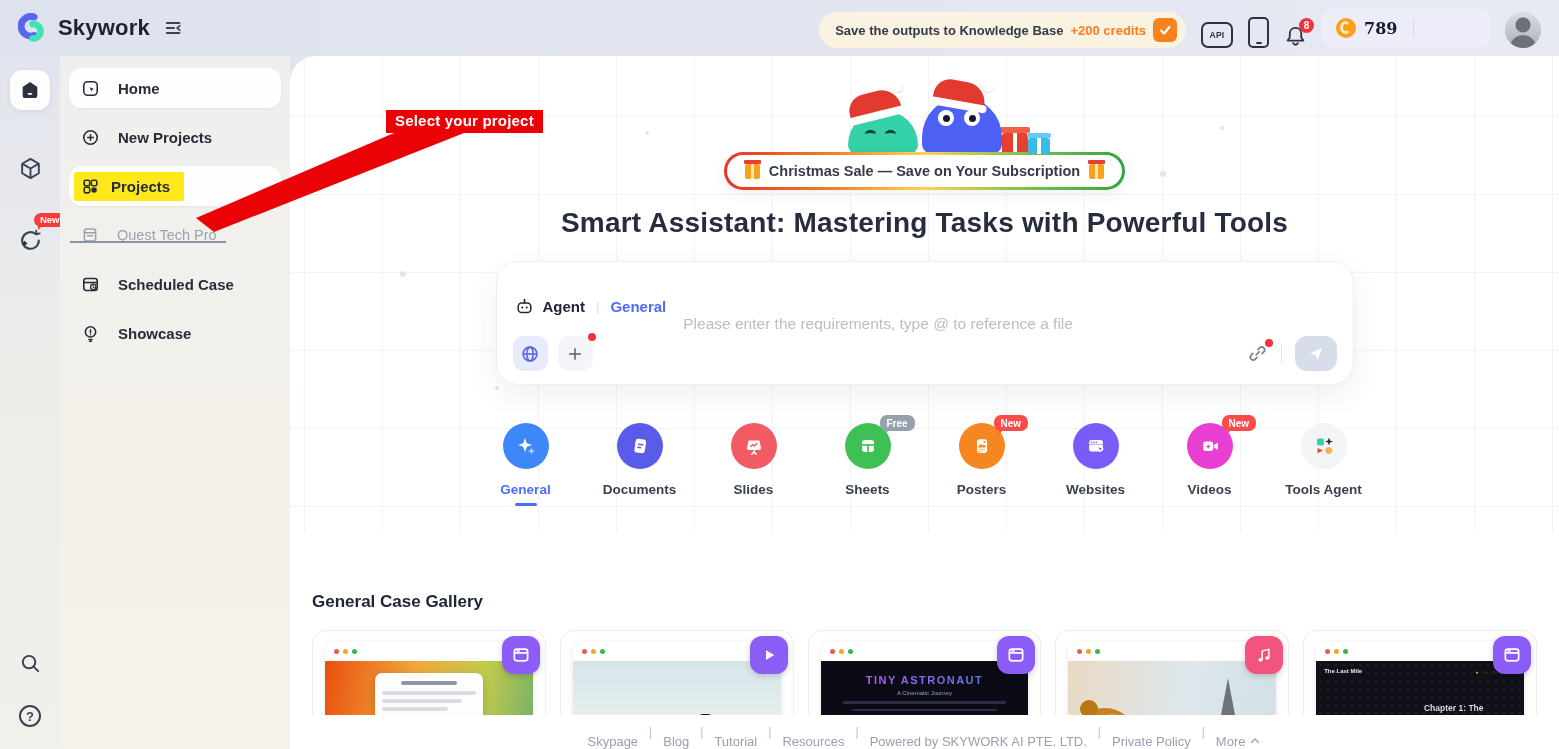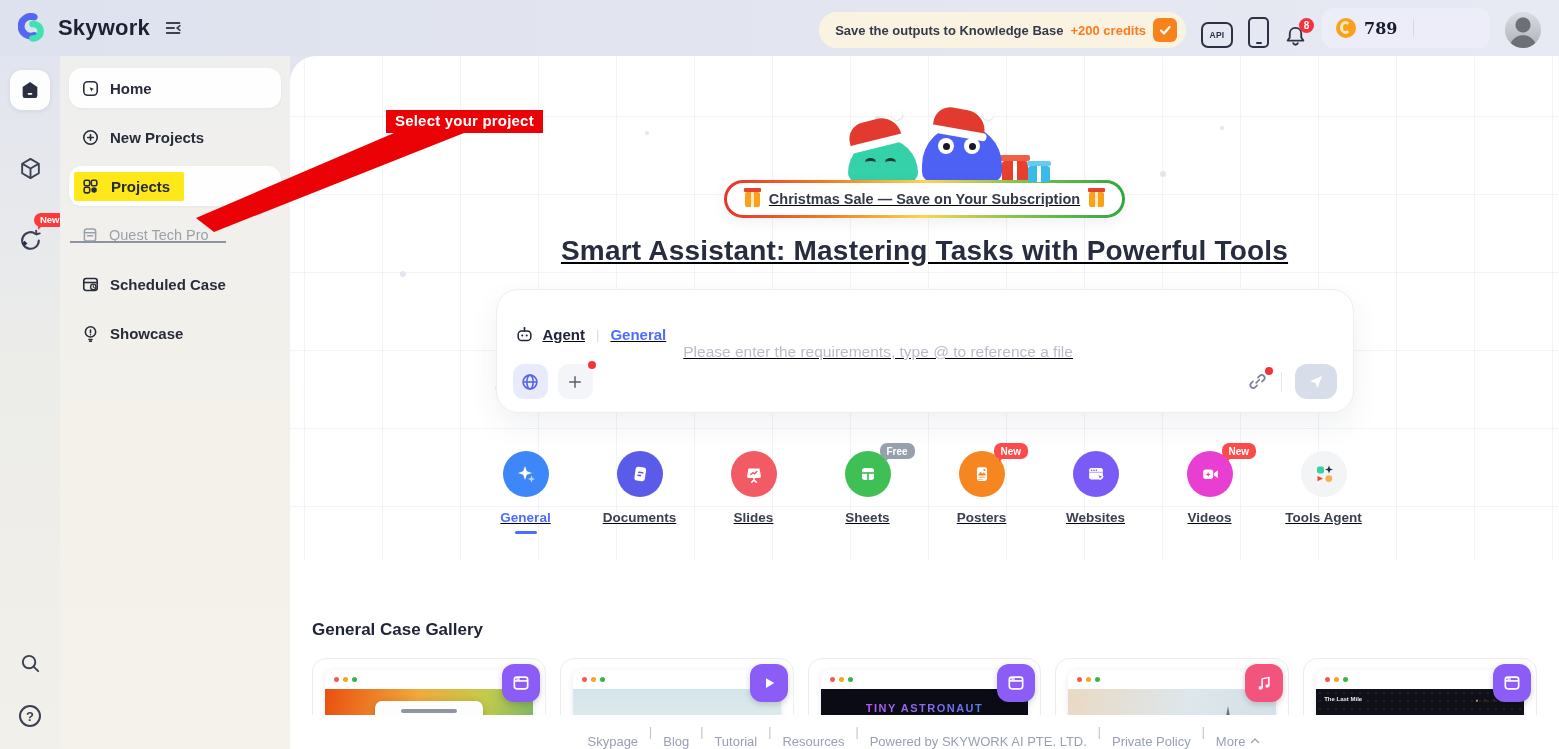--- a/index.html
+++ b/index.html
@@ -46,31 +46,31 @@
   .new-bubble{position:absolute;top:-14px;right:-22px;background:#fb3b3b;color:#fff;font-size:9.5px;font-weight:700;
     padding:2px 6px;border-radius:7px;line-height:1.1;}
   .new-bubble::after{content:"";position:absolute;left:4px;bottom:-3px;border:3px solid transparent;border-top-color:#fb3b3b;border-left-color:#fb3b3b;}
   .rail-spacer{flex:1;}
   .rail-bottom{display:flex;flex-direction:column;align-items:center;gap:30px;padding-bottom:8px;}
   .help-circle{width:22px;height:22px;border-radius:50%;border:2px solid #3a4154;color:#3a4154;font-size:13px;font-weight:700;
     display:flex;align-items:center;justify-content:center;cursor:pointer;box-sizing:border-box;}
   
   .nav{position:absolute;top:56px;left:60px;width:230px;bottom:0;background:linear-gradient(180deg,#efefee 0%,#f4f1ea 60%,#f5f2ec 100%);
     padding:12px 9px;box-sizing:border-box;z-index:4;}
-  .nav-item{height:40px;display:flex;align-items:center;gap:10px;padding:0 12px;border-radius:13px;margin-bottom:9px;
+  .nav-item{height:40px;display:flex;align-items:center;gap:18px;padding:0 12px;border-radius:13px;margin-bottom:9px;
     font-size:15px;font-weight:700;color:#272c3a;cursor:pointer;}
   .nav-item.cardy{background:#fefefe;box-shadow:0 1px 3px rgba(30,40,70,.05);}
   .hl{display:flex;align-items:center;gap:11px;background:#ffe81a;padding:5px 14px 5px 7px;margin-left:-7px;border-radius:2px;}
   .nav-item.sub{color:#9ba1ac;font-weight:500;font-size:14.5px;margin-bottom:9px;}
   
   .main{position:absolute;top:56px;left:290px;right:0;bottom:0;background:#ffffff;border-top-left-radius:26px;overflow:hidden;z-index:3;}
-  .hero{position:relative;padding-top:66px;
+  .hero{position:relative;padding-top:38px;
     background-image:linear-gradient(to right,rgba(226,229,238,.45) 1px,transparent 1px),
                      linear-gradient(to bottom,rgba(226,229,238,.45) 1px,transparent 1px);
-    background-size:78px 78px;background-position:14px -18px;text-decoration:underline;}
+    background-size:78px 78px;background-position:14px -18px;}
   .dot{position:absolute;border-radius:50%;background:#e2e5ee;}
   
   .blobs{position:relative;width:270px;height:60px;margin:0 auto;}
   .blob{position:absolute;bottom:0;}
   .blob-teal{left:58px;width:70px;height:44px;background:#35d1a9;border-radius:35px 35px 9px 9px;}
   .blob-blue{left:132px;width:80px;height:57px;background:#4d61f4;border-radius:40px 40px 10px 10px;z-index:2;}
   .eye-arc{position:absolute;top:20px;width:11px;height:6px;border-top:3px solid #123b31;border-radius:50%;}
   .eye{position:absolute;top:13px;width:16px;height:16px;background:#fff;border-radius:50%;}
   .eye::after{content:"";position:absolute;left:5px;top:5px;width:7px;height:7px;background:#14182b;border-radius:50%;}
   .hat{position:absolute;width:52px;height:24px;background:#e23a2e;border-radius:18px 22px 4px 4px;}

